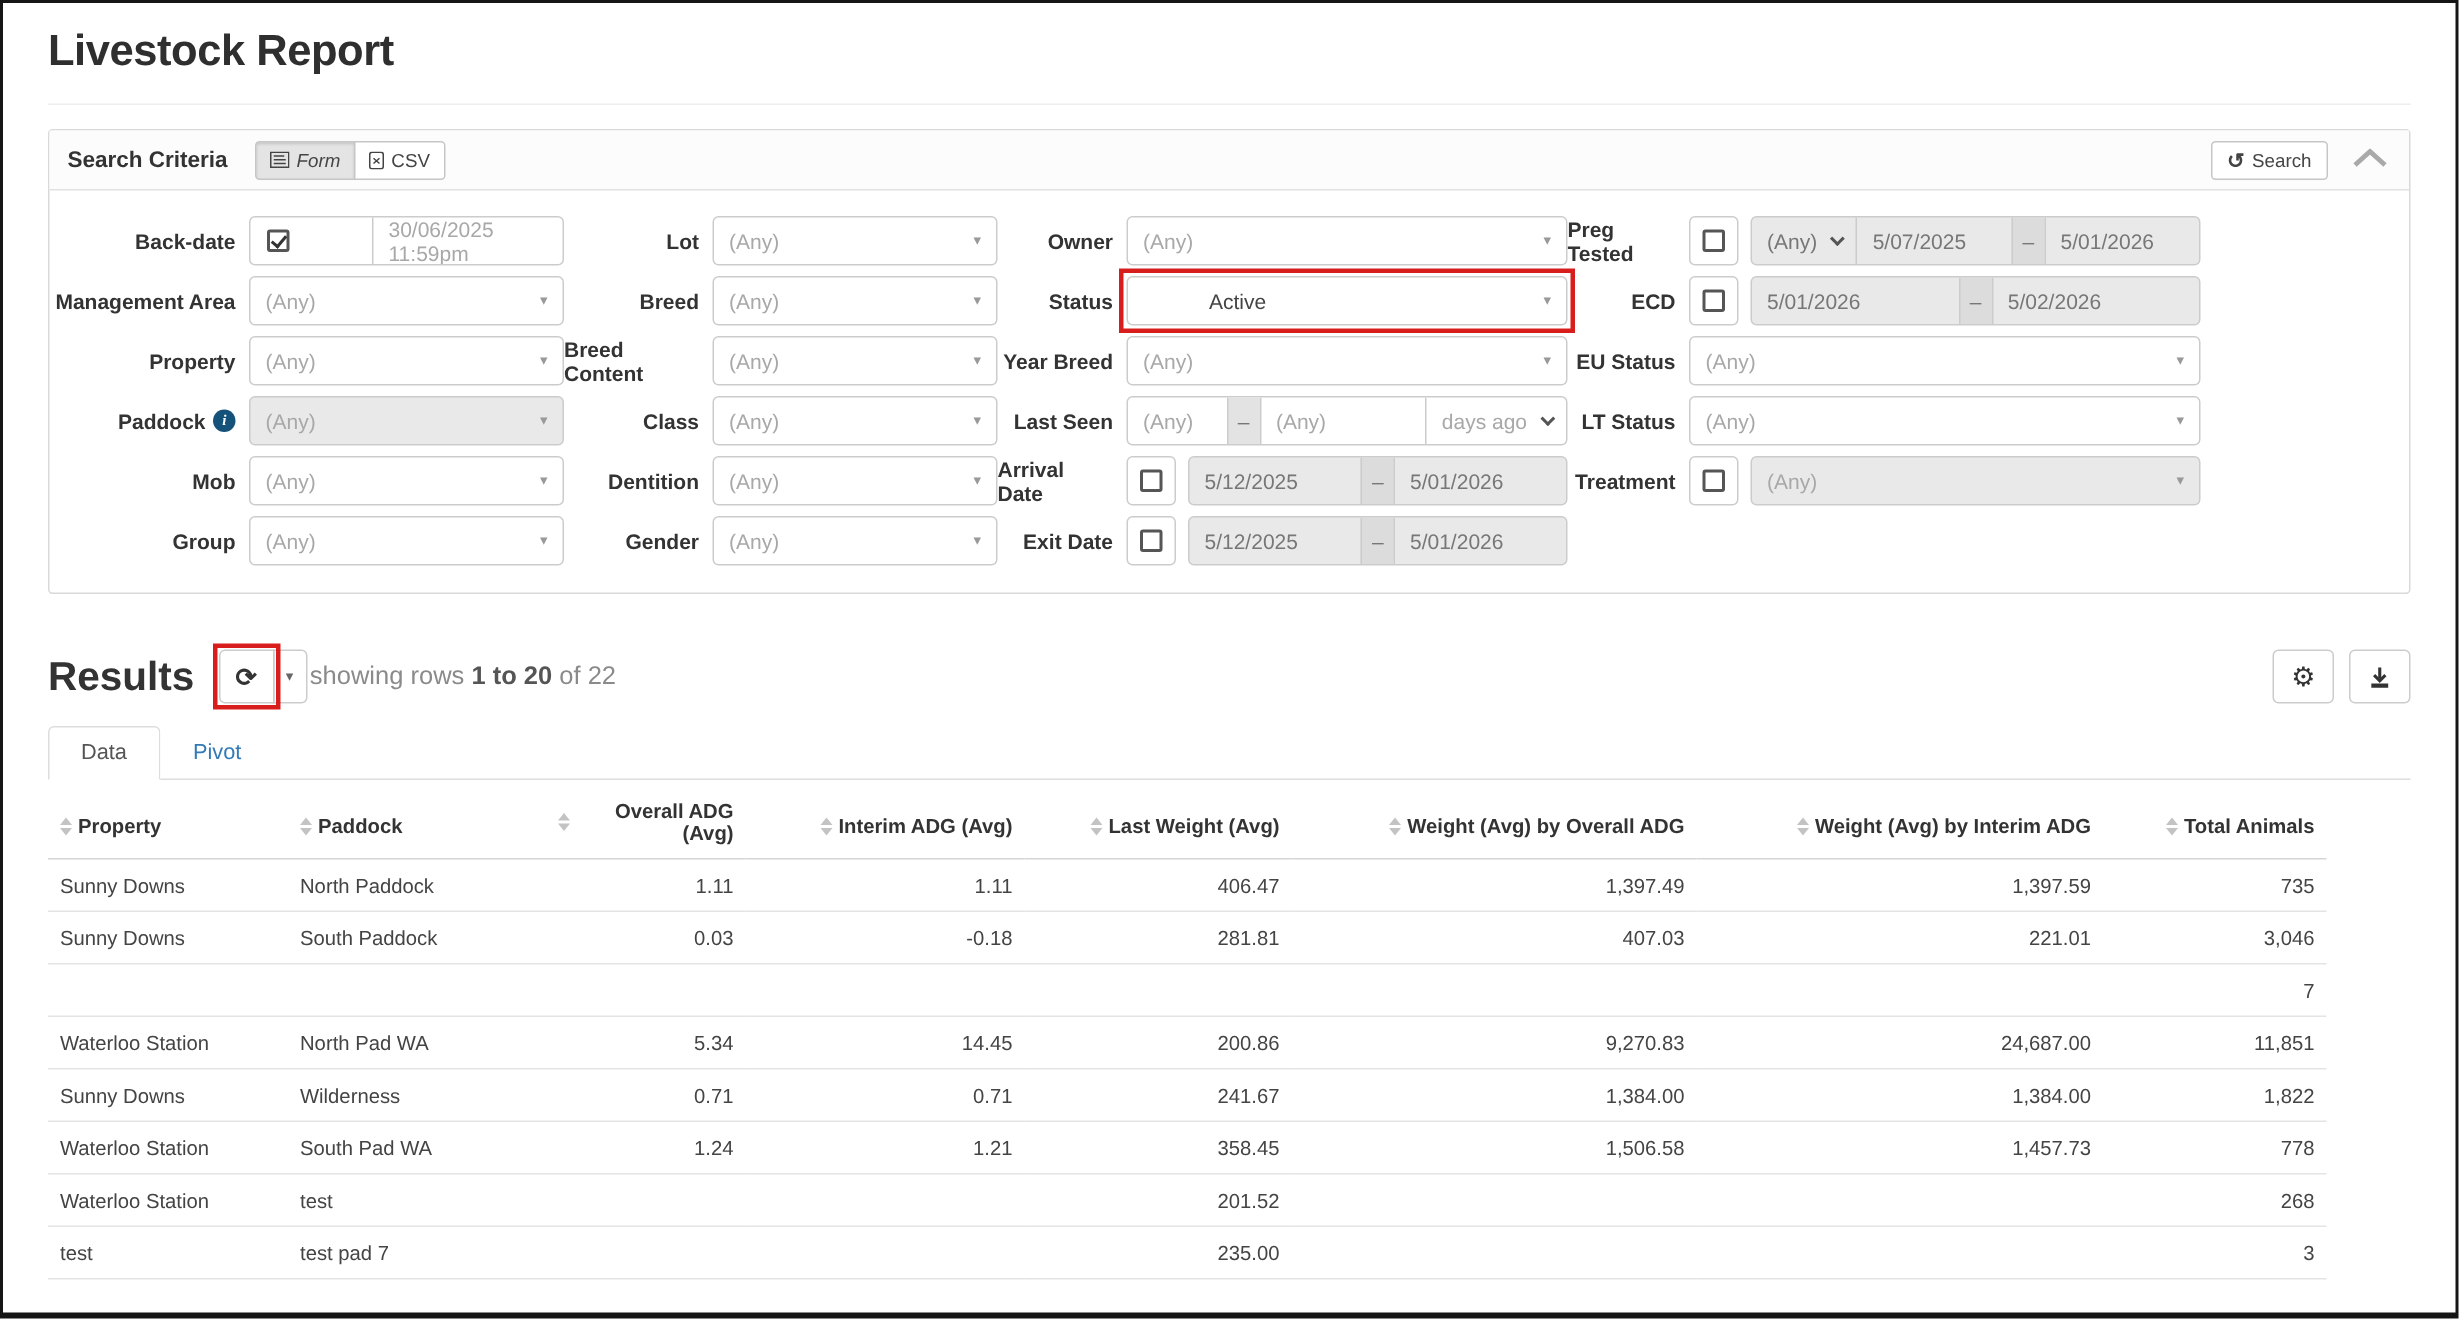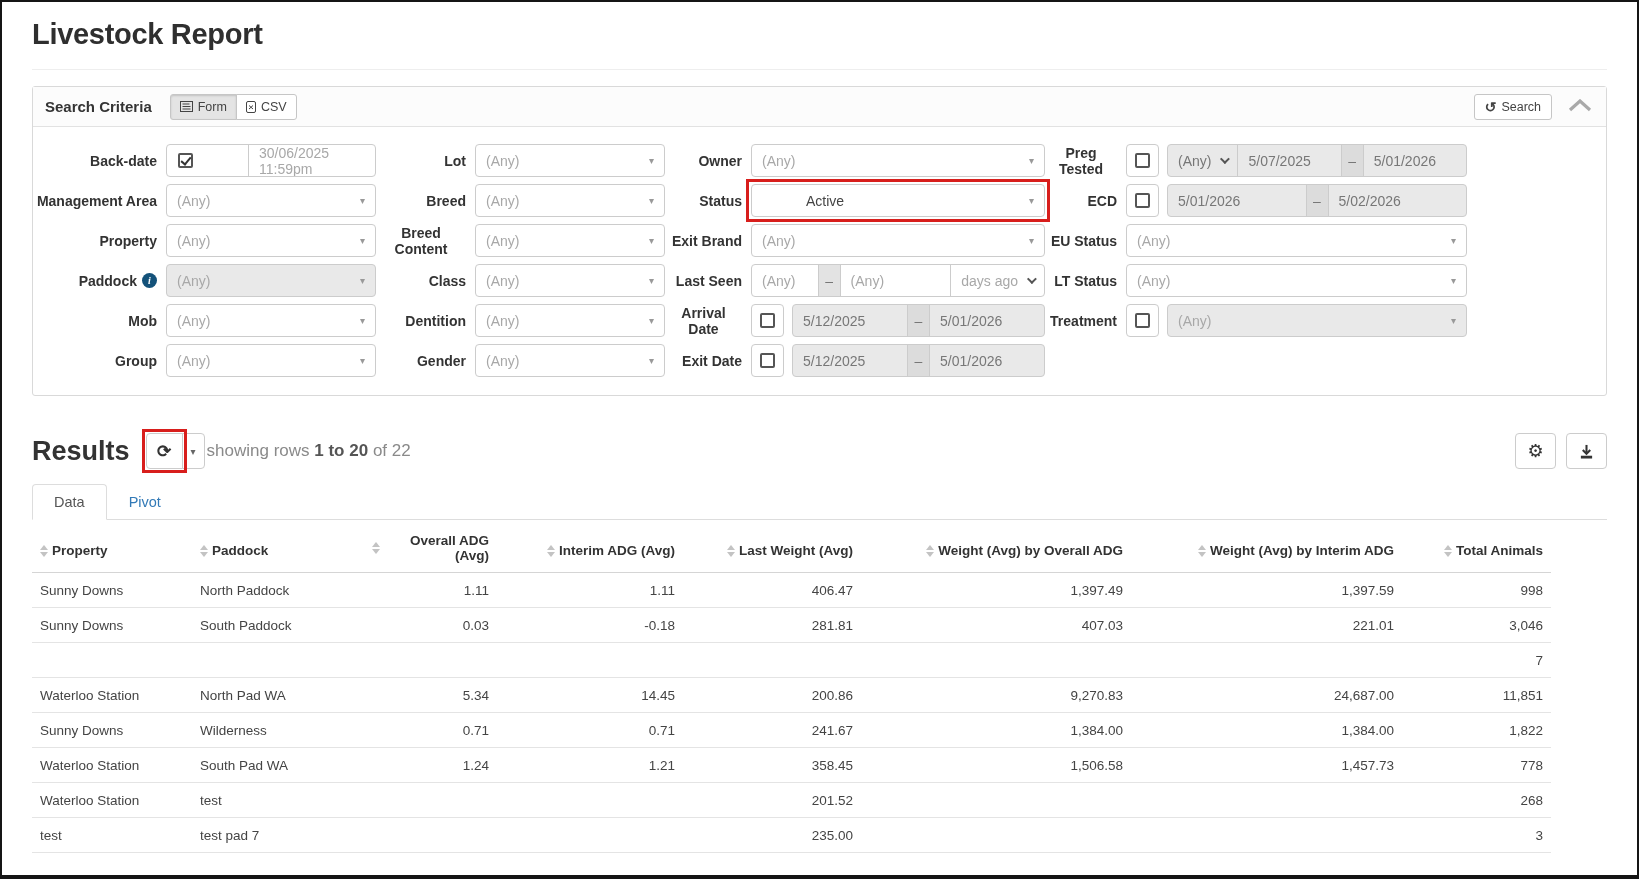--- a/index.html
+++ b/index.html
@@ -23,35 +23,35 @@
     background: #fcfcfc; border-bottom: 1px solid #e2e2e2;
   }
   .panel-title { font-size: 15px; font-weight: 700; color: #333; }
   .seg-toggle { display: flex; margin-left: 18px; }
   .seg-btn {
     height: 26px; display: flex; align-items: center; gap: 5px; padding: 0 9px;
     border: 1px solid #c6c6c6; background: #fff; font-size: 12.5px; color: #444; cursor: pointer;
   }
   .seg-btn:first-child { border-radius: 3px 0 0 3px; }
   .seg-btn:last-child { border-radius: 0 3px 3px 0; margin-left: -1px; }
-  .seg-btn.active { background: #e4e4e4; box-shadow: inset 0 1px 2px rgba(0,0,0,.15); }
+  .seg-btn.active { background: #e4e4e4; box-shadow: inset 0 1px 2px rgba(0,0,0,.15); font-style: italic; }
   .panel-head-right { margin-left: auto; display: flex; align-items: center; gap: 14px; }
   .reset-btn {
     height: 26px; display: flex; align-items: center; gap: 5px; padding: 0 10px;
     border: 1px solid #c6c6c6; border-radius: 3px; background: #fff; font-size: 12.5px; color: #444; cursor: pointer;
   }
   .reset-icon { font-size: 14px; font-weight: 700; line-height: 1; }
   .collapse-btn { background: none; border: none; cursor: pointer; padding: 2px; }
 
   
   .form-body { padding: 17px 0 18px 0; }
   .frow { display: flex; margin-bottom: 7px; height: 33px; }
   .frow:last-child { margin-bottom: 0; }
   .fcell { display: flex; align-items: center; }
-  .flabel { font-weight: 700; color: #333; font-size: 14px; text-align: center; padding-right: 9px;
+  .flabel { font-weight: 700; color: #333; font-size: 14px; text-align: left; padding-right: 9px;
             display: flex; align-items: center; justify-content: flex-end; gap: 5px; }
   .c1 .flabel { width: 133px; } .c1 .fctl { width: 210px; }
   .c2 .flabel { width: 99px; }  .c2 .fctl { width: 190px; }
   .c3 .flabel { width: 86px; }  .c3 .fctl { width: 294px; }
   .c4 .flabel { width: 81px; }  .c4 .fctl { width: 341px; }
   .fctl { display: flex; align-items: center; height: 33px; position: relative; }
 
   .ctl {
     height: 33px; width: 100%; border: 1px solid #ccc; border-radius: 4px; background: #fff;
     display: flex; align-items: center; padding: 0 10px; font-size: 14px; color: #a8a8a8; cursor: pointer;
@@ -270,21 +270,21 @@
         <div class="fcell c2">
           <span class="flabel">Breed Content</span>
           <div class="fctl">
               <div class="ctl select">
                 <span>(Any)</span>
                 <span class="caret">▾</span>
               </div>
             </div>
         </div>
         <div class="fcell c3">
-          <span class="flabel">Exit Brand</span>
+          <span class="flabel">Year Breed</span>
           <div class="fctl">
               <div class="ctl select">
                 <span>(Any)</span>
                 <span class="caret">▾</span>
               </div>
             </div>
         </div>
         <div class="fcell c4">
           <span class="flabel">EU Status</span>
           <div class="fctl">
@@ -534,21 +534,21 @@
       </thead>
     <tbody id="tbody">
         <tr>
           <td class="al">Sunny Downs</td>
           <td class="al">North Paddock</td>
           <td class="ar">1.11</td>
           <td class="ar">1.11</td>
           <td class="ar">406.47</td>
           <td class="ar">1,397.49</td>
           <td class="ar">1,397.59</td>
-          <td class="ar">998</td>
+          <td class="ar">735</td>
         </tr>
         <tr>
           <td class="al">Sunny Downs</td>
           <td class="al">South Paddock</td>
           <td class="ar">0.03</td>
           <td class="ar">-0.18</td>
           <td class="ar">281.81</td>
           <td class="ar">407.03</td>
           <td class="ar">221.01</td>
           <td class="ar">3,046</td>

